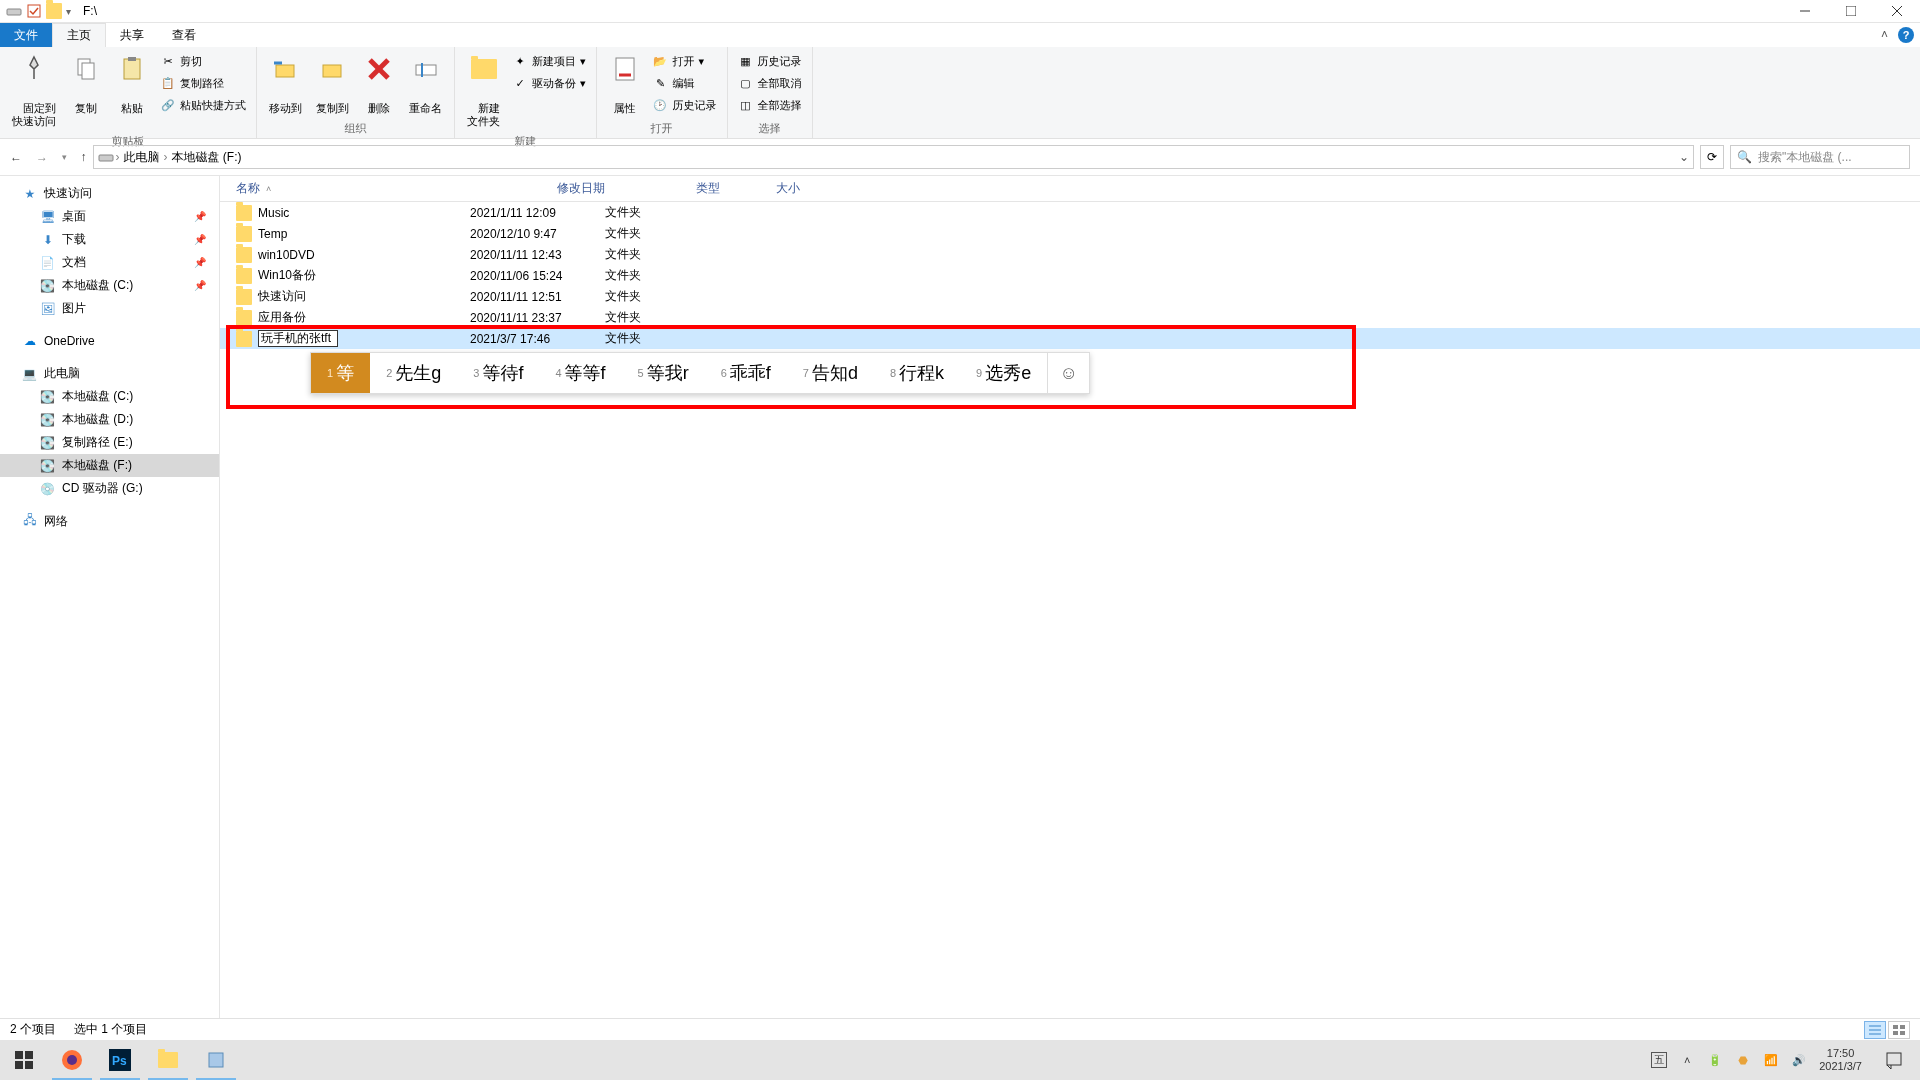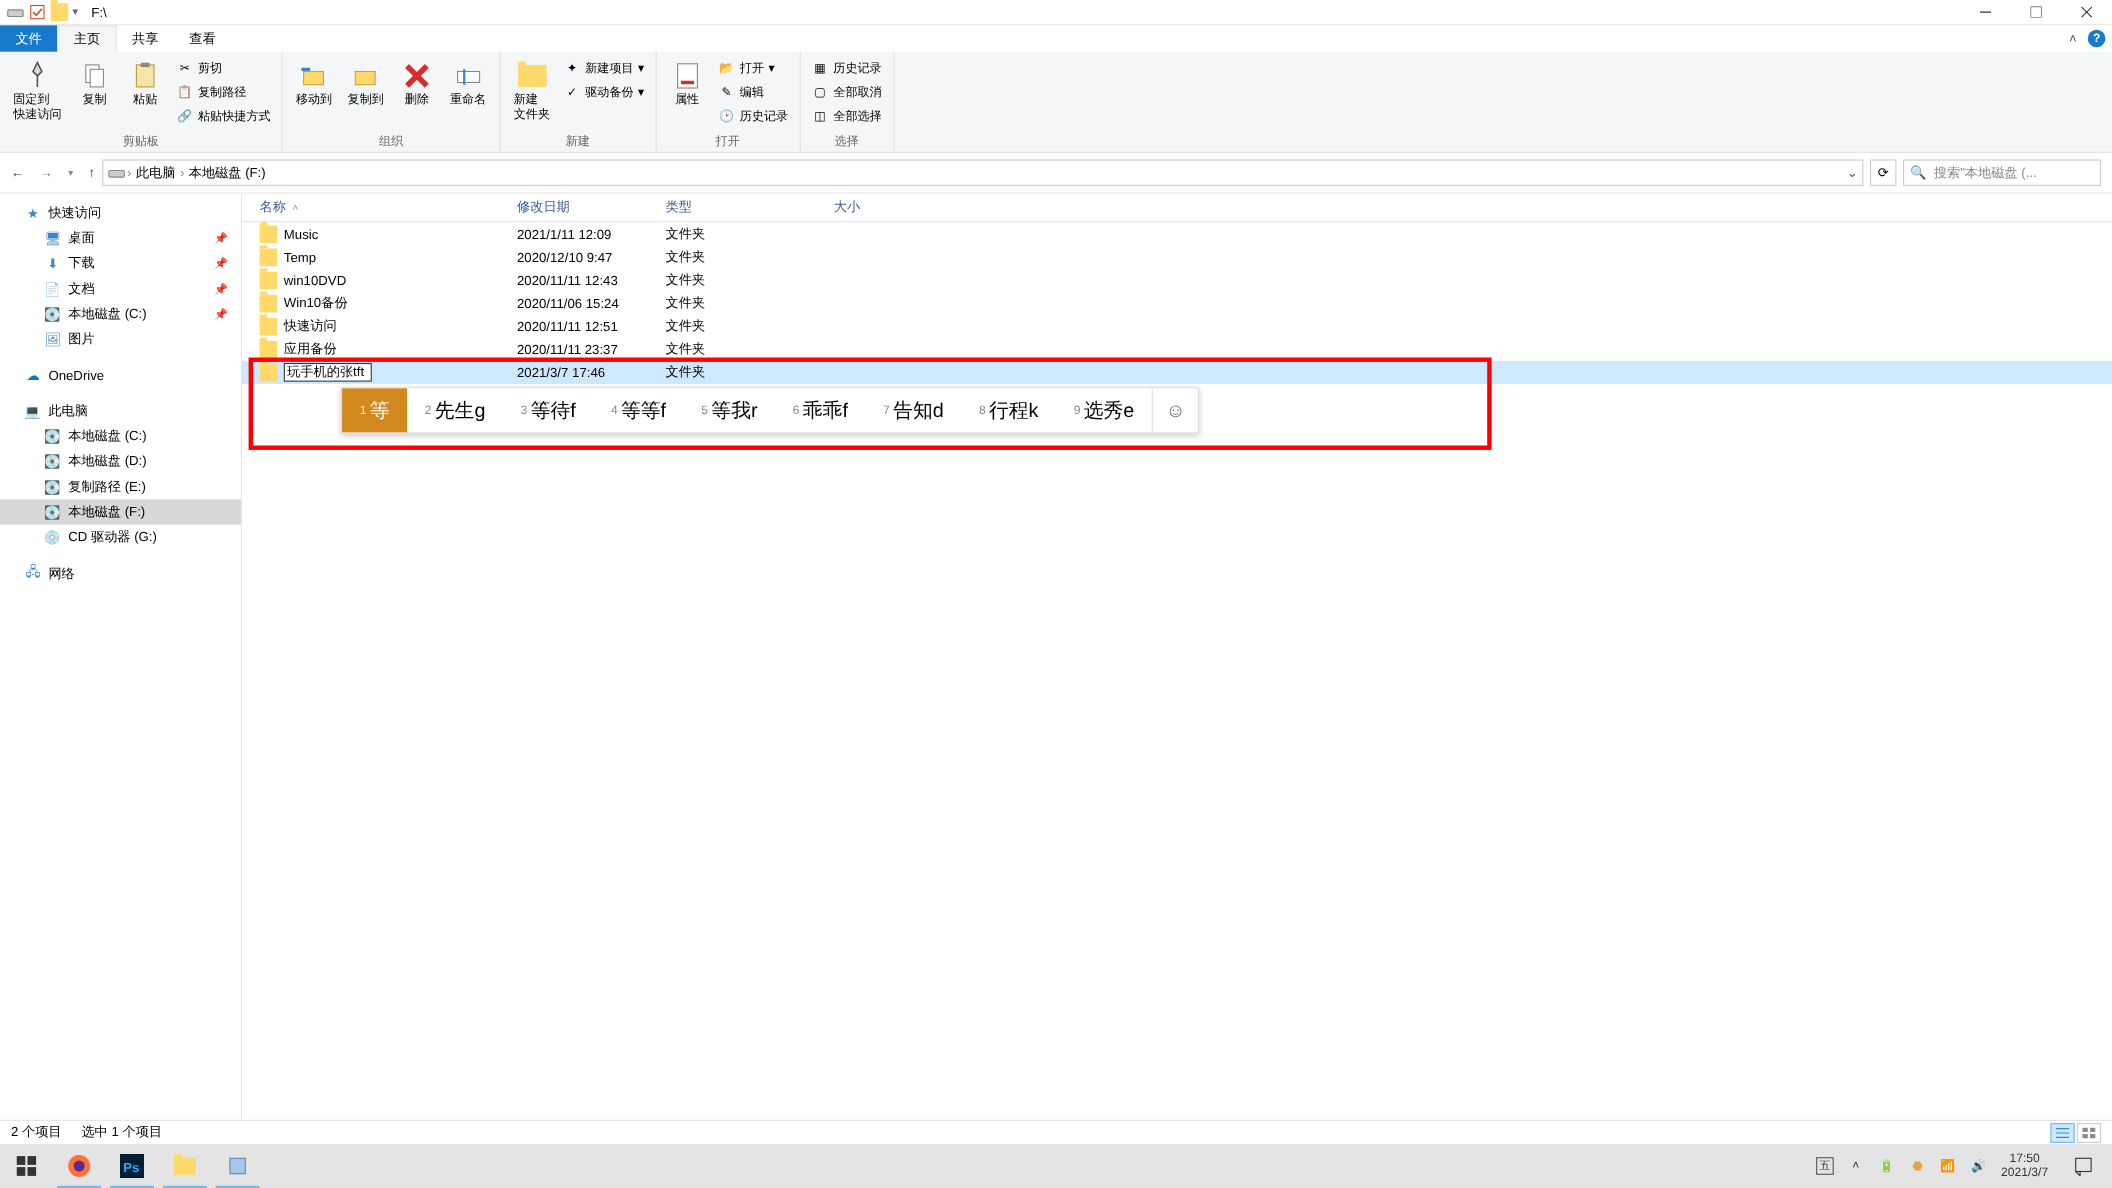--- a/index.html
+++ b/index.html
@@ -21,21 +21,21 @@
 .ribbon-tabs-right { margin-left: auto; display: flex; align-items: center; padding-right: 6px; gap: 10px; }
 .help-circle { width: 16px; height: 16px; border-radius: 50%; background: #1979ca; color: #fff; display: flex; align-items: center; justify-content: center; font-size: 11px; font-weight: bold; }
 
 
 .ribbon { height: 92px; background: #f5f6f7; border-bottom: 1px solid #e1e1e1; display: flex; }
 .ribbon-group { display: flex; flex-direction: column; border-right: 1px solid #e1e1e1; padding: 2px 6px 0 6px; }
 .ribbon-group-content { flex: 1; display: flex; align-items: flex-start; gap: 2px; }
 .ribbon-group-label { text-align: center; font-size: 11px; color: #666; padding: 2px 0; }
 .ribbon-big-btn { display: flex; flex-direction: column; align-items: center; justify-content: flex-start; padding: 4px 6px; cursor: pointer; min-width: 40px; }
 .ribbon-big-btn .icon { width: 32px; height: 32px; display: flex; align-items: center; justify-content: center; }
-.ribbon-big-btn .lbl { font-size: 11px; text-align: left; line-height: 13px; margin-top: 0; }
+.ribbon-big-btn .lbl { font-size: 11px; text-align: right; line-height: 13px; margin-top: 17px; }
 .ribbon-small-col { display: flex; flex-direction: column; gap: 2px; padding-top: 2px; }
 .ribbon-small-btn { display: flex; align-items: center; gap: 4px; padding: 2px 4px; font-size: 11px; cursor: pointer; white-space: nowrap; }
 .ribbon-small-btn .sicon { width: 16px; height: 16px; display: inline-flex; align-items: center; justify-content: center; }
 
 
 .addressbar { height: 36px; display: flex; align-items: center; padding: 0 10px; gap: 6px; }
 .nav-arrows { display: flex; align-items: center; gap: 14px; color: #888; }
 .nav-arrows .enabled { color: #333; cursor: pointer; }
 .breadcrumb-box { flex: 1; height: 24px; border: 1px solid #ccc; display: flex; align-items: center; padding: 0 4px; }
 .crumb { display: flex; align-items: center; gap: 2px; font-size: 12px; padding: 0 2px; cursor: pointer; }
@@ -48,25 +48,25 @@
 .main { display: flex; height: calc(1080px - 23px - 24px - 92px - 36px - 22px - 40px); border-top: 1px solid #e5e5e5; }
 .nav-pane { width: 220px; border-right: 1px solid #e5e5e5; padding: 6px 0; overflow: hidden; }
 .nav-item { display: flex; align-items: center; gap: 6px; padding: 3px 0 3px 22px; font-size: 12px; cursor: pointer; position: relative; }
 .nav-item.lvl2 { padding-left: 40px; }
 .nav-item.selected { background: #d8d8d8; }
 .nav-item .pin { position: absolute; right: 12px; color: #888; font-size: 10px; }
 .nav-section { margin-top: 10px; }
 .nav-icon { width: 16px; height: 16px; display: inline-flex; align-items: center; justify-content: center; }
 
 .content { flex: 1; display: flex; flex-direction: column; }
-.col-headers { height: 26px; display: flex; align-items: center; border-bottom: 1px solid #e5e5e5; font-size: 12px; color: #3b5998; }
+.col-headers { height: 26px; display: flex; align-items: center; border-bottom: 1px solid #e5e5e5; font-size: 12px; color: #3b5998; text-align: right; }
 .col-name { width: 250px; padding-left: 16px; display:flex; align-items:center; gap:6px;}
 .col-date { width: 135px; }
 .col-type { width: 115px; }
-.col-size { width: 80px; margin-left: 38px; }
+.col-size { width: 80px; }
 .file-rows { position: relative; }
 .file-row { height: 21px; display: flex; align-items: center; font-size: 12px; }
 .file-row.selected { background: #cde8ff; }
 .file-row .col-name { display: flex; align-items: center; gap: 6px; }
 .folder-icon { width: 16px; height: 16px; background: #ffd96a; border-radius: 1px; display: inline-block; position: relative; }
 .folder-icon::before { content: ""; position: absolute; top: -3px; left: 0; width: 7px; height: 3px; background: #ffd96a; border-radius: 1px 1px 0 0; }
 .rename-input { border: 1px solid #333; padding: 0 2px; font-size: 12px; height: 17px; width: 80px; outline: none; }
 
 
 .annot-box { position: absolute; border: 4px solid #ff0000; left: 6px; width: 1130px; top: 123px; height: 84px; pointer-events: none; }

